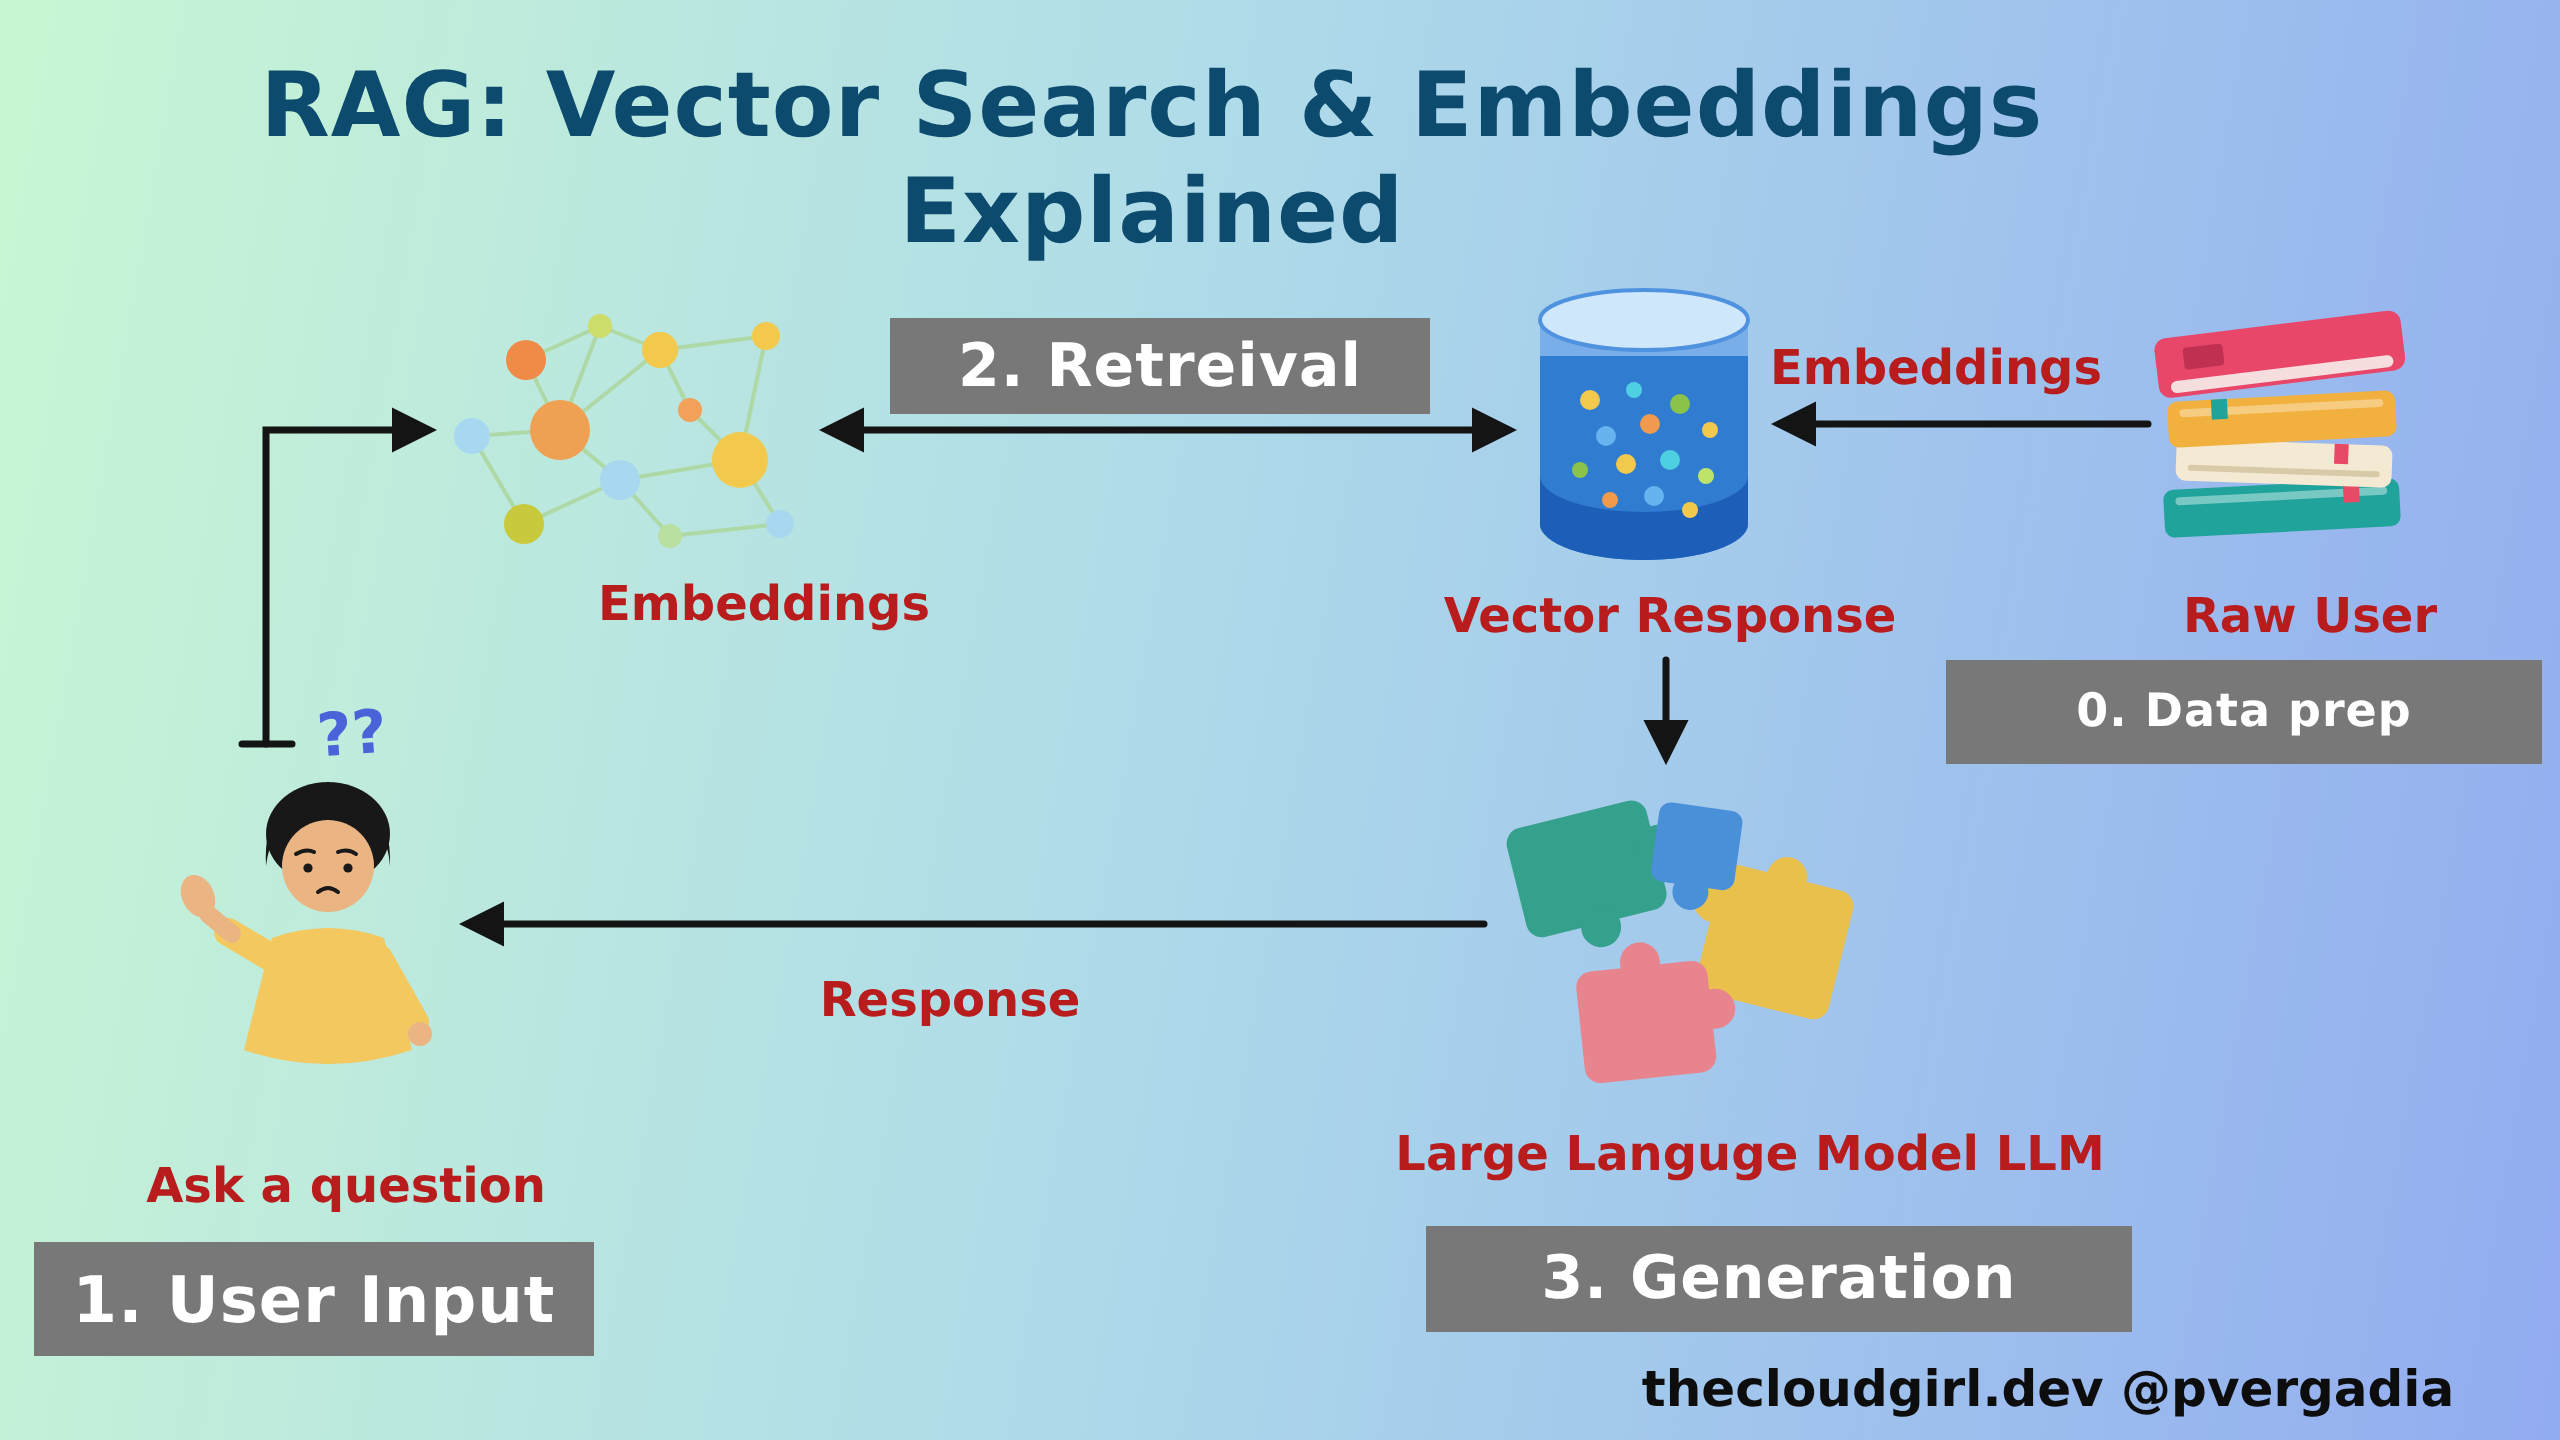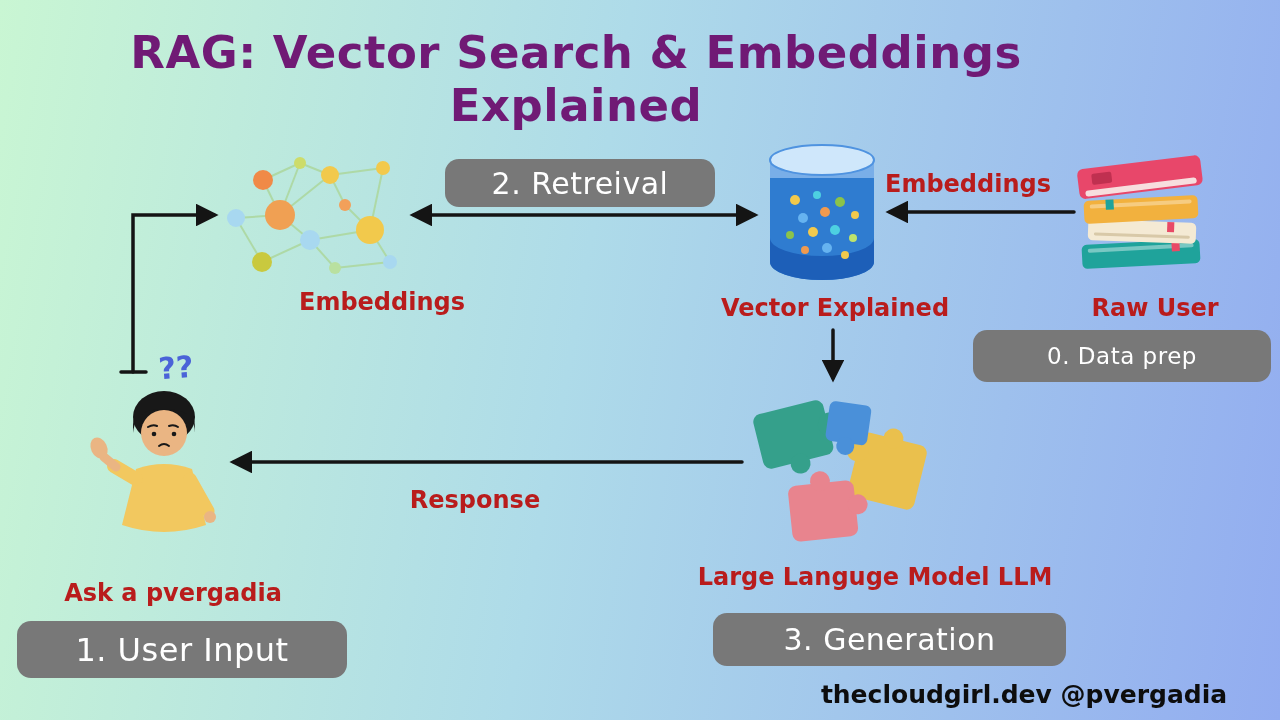--- a/index.html
+++ b/index.html
@@ -5,26 +5,26 @@
   * { margin:0; padding:0; box-sizing:border-box; }
   html,body { width:1280px; height:720px; overflow:hidden; }
   body {
     font-family:"DejaVu Sans","Liberation Sans",sans-serif;
     background:linear-gradient(100deg,#c9f6d3 0%,#aedbe9 45%,#92acf0 100%);
     position:relative; color:#111;
   }
   .title {
     position:absolute; left:0; top:26px; width:1152px;
     text-align:center; font-size:45px; font-weight:800; letter-spacing:.5px;
-    color:#701a75;
+    color:#0c4a6e;
   }
   .step-box {
     position:absolute; background:#787878; color:#fff;
     display:flex; align-items:center; justify-content:center;
-    font-weight:400; font-size:30px; border-radius:14px; padding:0 14px;
+    font-weight:700; font-size:30px; border-radius:0; padding:0 14px;
     letter-spacing:.5px;
   }
   .lbl {
     position:absolute; transform:translateX(-50%);
     font-size:24px; font-weight:600; white-space:nowrap; color:#b91c1c;
   }
   .illo { position:absolute; }
   .arrows { position:absolute; left:0; top:0; width:1280px; height:720px; pointer-events:none; }
   .qq {
     position:absolute; transform:translateX(-50%) rotate(-4deg);
@@ -182,25 +182,25 @@
       <line x1="118" y1="96" x2="136" y2="128" stroke="#f2c85f" stroke-width="13" stroke-linecap="round"></line>
       <circle cx="138" cy="134" r="6" fill="#eab583"></circle>
     </svg>
   </div>
 
   <div class="qq" style="left:176px; top:350px;">??</div>
 
   <div class="step-box" style="left:445px; top:159px; width:270px; height:48px;">2. Retreival</div>
   <div class="step-box" style="left:973px; top:330px; width:298px; height:52px; font-size:23px;">0. Data prep</div>
   <div class="step-box" style="left:713px; top:613px; width:353px; height:53px;">3. Generation</div>
-  <div class="step-box" style="left:17px; top:621px; width:330px; height:57px; font-size:32px;">1. User Input</div>
+  <div class="step-box" style="left:17px; top:621px; width:280px; height:57px; font-size:32px;">1. User Input</div>
 
   <div class="lbl" style="left:382px; top:288px;">Embeddings</div>
-  <div class="lbl" style="left:835px; top:294px;">Vector Explained</div>
+  <div class="lbl" style="left:835px; top:294px;">Vector Response</div>
   <div class="lbl" style="left:1155px; top:294px;">Raw User</div>
   <div class="lbl" style="left:968px; top:170px;">Embeddings</div>
   <div class="lbl" style="left:475px; top:486px;">Response</div>
   <div class="lbl" style="left:875px; top:563px;">Large Languge Model LLM</div>
-  <div class="lbl" style="left:173px; top:579px;">Ask a pvergadia</div>
+  <div class="lbl" style="left:173px; top:579px;">Ask a question</div>
 
   <div class="credit" style="left:1024px; top:680px;">thecloudgirl.dev @pvergadia</div>
 
 </div>
 
 </body></html>

